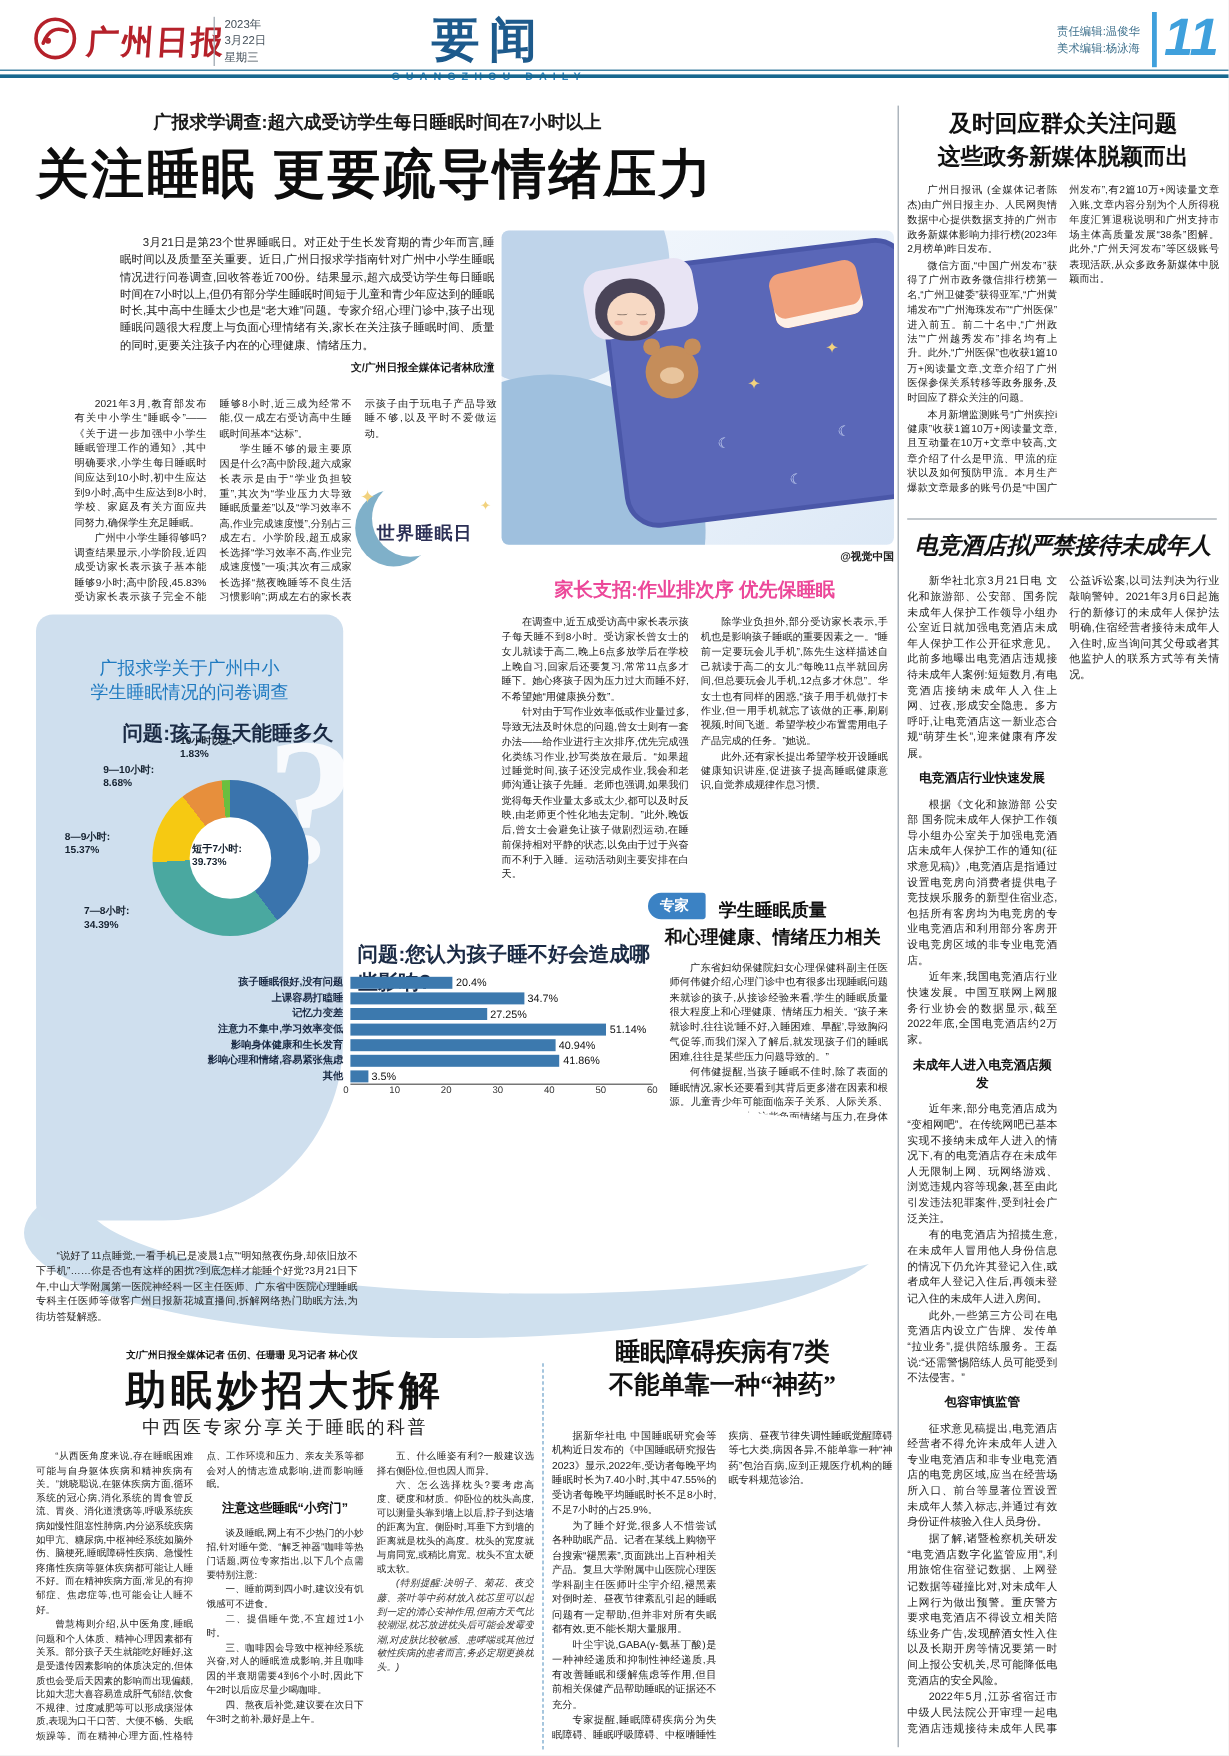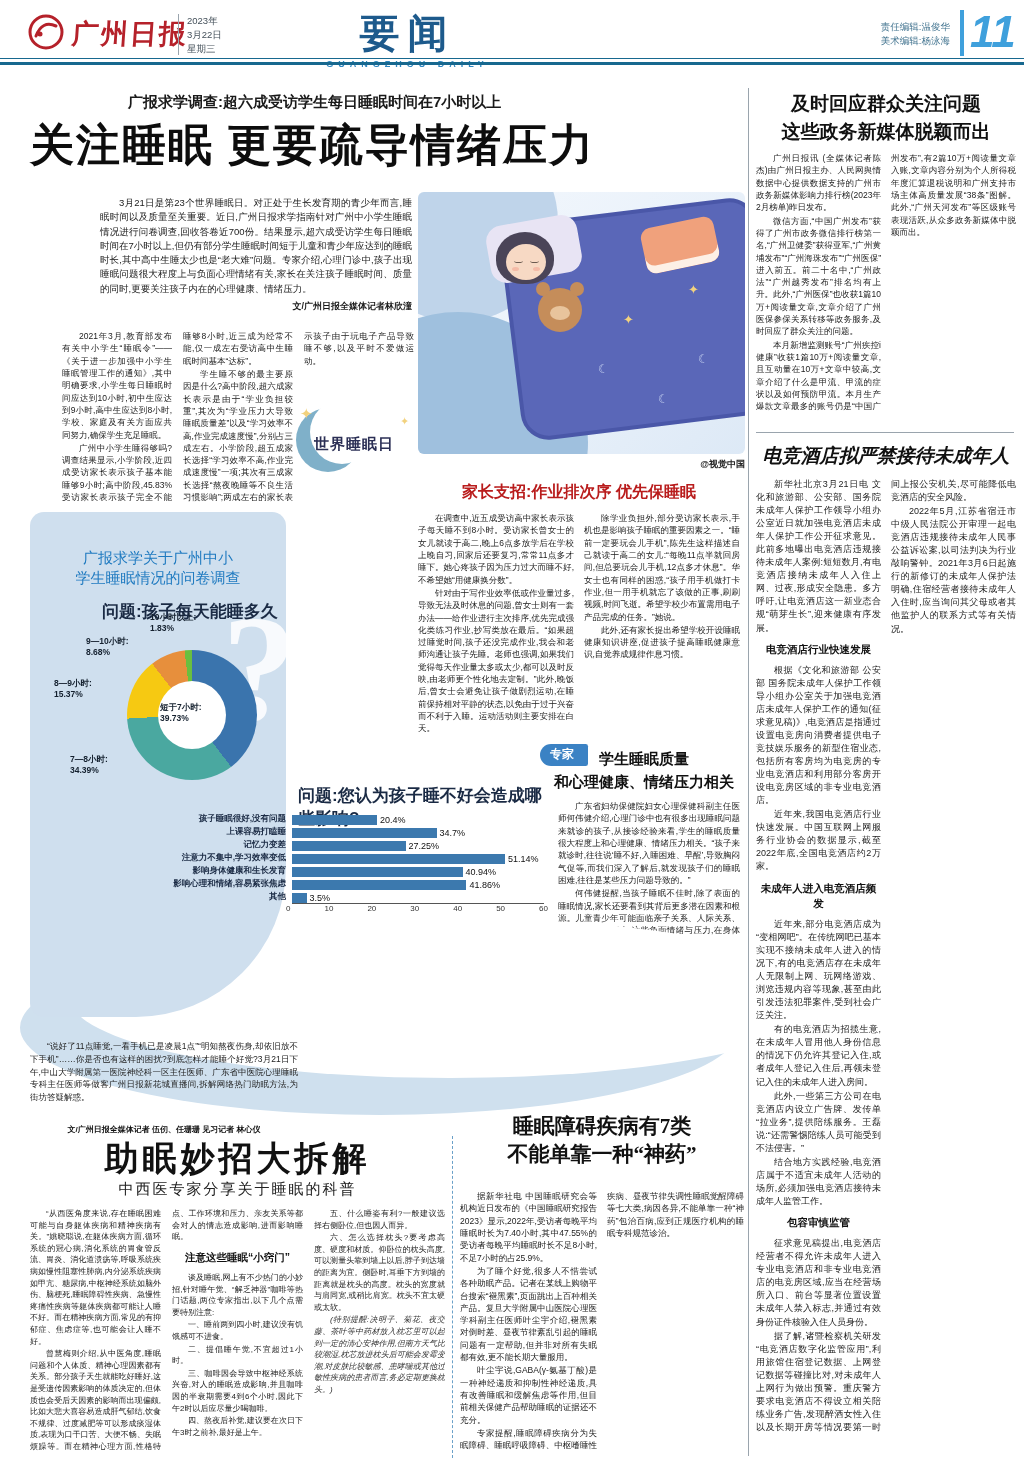--- a/index.html
+++ b/index.html
@@ -23,21 +23,21 @@
   .headline{font-size:44px;font-weight:900;letter-spacing:2px;color:#0d0d0d;}
   .intro{font-size:9.5px;line-height:1.5;text-align:justify;color:#1a1a1a;}
   .intro p{margin:0;text-indent:2em;}
   .byline{font-size:9px;font-weight:bold;text-align:right;margin-top:4px;}
   .bodytext{font-size:8.5px;line-height:1.45;text-align:justify;color:#1c1c1c;}
   .bodytext p{margin:0 0 1px 0;text-indent:2em;}
   .bodytext p.sub{text-indent:0;text-align:center;font-weight:bold;font-size:10.5px;margin:7px 0;color:#111;}
   .bodytext p.note{font-style:italic;color:#333;}
   .cols2{columns:2;column-gap:10px;column-fill:auto;height:100%;overflow:hidden;}
   .cols3{columns:3;column-gap:11px;column-fill:auto;height:100%;overflow:hidden;}
-  .sec-head{font-size:16px;font-weight:900;color:#b91c1c;}
+  .sec-head{font-size:16px;font-weight:900;color:#ec4899;}
   
   .illu{background:linear-gradient(135deg,#f4f8fd 0%,#e9f1fa 55%,#dde9f6 100%);border-radius:6px;overflow:hidden;}
   .blanket{position:absolute;left:92px;top:18px;width:250px;height:210px;background:#5a67b8;border:4px solid #4a57a8;border-radius:28px;transform:rotate(-7deg);}
   .pillow{position:absolute;left:70px;top:28px;width:92px;height:58px;background:#e8e4f4;border-radius:16px;transform:rotate(-10deg);}
   .hair{position:absolute;left:78px;top:40px;width:58px;height:52px;background:#4a4458;border-radius:50% 50% 45% 45%;}
   .face{position:absolute;left:88px;top:52px;width:40px;height:36px;background:#f7d9c4;border-radius:50%;}
   .eye{position:absolute;width:9px;height:3px;border-bottom:1.5px solid #6a5a50;border-radius:50%;}
   .cheek{position:absolute;width:7px;height:4px;background:#f2b3a0;border-radius:50%;opacity:.8;}
   .teddy{position:absolute;left:120px;top:96px;width:44px;height:44px;background:#c58d5a;border-radius:50%;}
   .teddy-ear{position:absolute;width:14px;height:14px;background:#c58d5a;border-radius:50%;top:-6px;}
@@ -53,21 +53,21 @@
   
   .info-bg{background:#cfdfee;border-radius:14px 14px 150px 14px;}
   .crescent-sweep{background:#cfe0ee;border-radius:50%;}
   .crescent-mask{background:#ffffff;border-radius:50%;}
   .info-title{font-size:15px;font-weight:400;color:#1f7ac0;line-height:1.35;text-align:center;}
   .q-label{font-size:17px;font-weight:900;color:#1a2a44;}
   .donut{border-radius:50%;position:relative;}
   .donut-hole{position:absolute;left:50%;top:50%;width:68px;height:68px;margin:-34px 0 0 -34px;background:#fff;border-radius:50%;}
   .donut-label{position:absolute;font-size:8.5px;font-weight:bold;color:#14202e;white-space:pre-line;line-height:1.25;}
   .big-q{font-size:150px;font-weight:900;color:rgba(255,255,255,.85);font-family:"Liberation Serif",serif;}
-  .bar-row{display:flex;align-items:flex-end;height:13px;}
+  .bar-row{display:flex;align-items:center;height:13px;}
   .bar-label{width:250px;padding-right:6px;text-align:right;font-size:8.5px;font-weight:bold;color:#1a2a44;white-space:nowrap;}
   .bar-track{display:flex;align-items:center;width:250px;}
   .bar-fill{height:10px;background:#3c79ae;}
   .bar-val{font-size:9px;color:#111;margin-left:3px;white-space:nowrap;}
   .axis-line{border-top:1px solid #555;}
   .ticks{display:flex;justify-content:space-between;font-size:8px;color:#333;}
   
   .h-tips{font-size:34px;font-weight:900;letter-spacing:4px;text-align:center;}
   .h-tips-sub{font-size:15px;color:#222;text-align:center;letter-spacing:2px;}
   .h-mid{font-size:21px;font-weight:900;text-align:center;line-height:1.35;}
@@ -202,21 +202,21 @@
     </div>
     <div class="abs q-label" style="left:72px;top:88px;">问题:孩子每天能睡多久</div>
 
     <div class="abs donut" style="left: 97px; top: 138px; width: 130px; height: 130px; background: conic-gradient(rgb(58, 116, 173) 0%, rgb(58, 116, 173) 39.73%, rgb(74, 168, 160) 39.73%, rgb(74, 168, 160) 74.12%, rgb(246, 201, 18) 74.12%, rgb(246, 201, 18) 89.49%, rgb(231, 143, 60) 89.49%, rgb(231, 143, 60) 98.17%, rgb(106, 191, 63) 98.17%, rgb(106, 191, 63) 100%);">
       <div class="donut-hole"></div>
     </div>
     <div class="donut-label" style="left:120px;top:100px;">10小时以上:
 1.83%</div>
     <div class="donut-label" style="left:56px;top:124px;">9—10小时:
 8.68%</div>
-    <div class="donut-label" style="left:24px;top:166px;">8—9小时:
+    <div class="donut-label" style="left:24px;top:180px;">8—9小时:
 15.37%</div>
     <div class="donut-label" style="left:130px;top:190px;text-align:left;z-index:3;">短于7小时:
 39.73%</div>
     <div class="donut-label" style="left:40px;top:242px;">7—8小时:
 34.39%</div>
 
     <div class="abs q-label" style="left:268px;top:272px;width:260px;">问题:您认为孩子睡不好会造成哪些影响?</div>
 
     <div class="abs" style="left:6px;top:300px;width:514px;">
       <div>
@@ -281,21 +281,21 @@
           <span>60</span>
         </div>
     </div>
   </div>
 
   <div class="abs quote" style="left:30px;top:1040px;width:268px;height:84px;overflow:hidden;z-index:2;">
     <div>
         <p>“说好了11点睡觉,一看手机已是凌晨1点”“明知熬夜伤身,却依旧放不下手机”……你是否也有这样的困扰?到底怎样才能睡个好觉?3月21日下午,中山大学附属第一医院神经科一区主任医师、广东省中医院心理睡眠专科主任医师等做客广州日报新花城直播间,拆解网络热门助眠方法,为街坊答疑解惑。</p>
       </div>
   </div>
-  <div class="abs" style="left:30px;top:1124px;width:268px;font-size:8px;font-weight:bold;text-align:center;z-index:2;">文/广州日报全媒体记者 伍仞、任珊珊 见习记者 林心仪</div>
+  <div class="abs" style="left:30px;top:1124px;width:268px;font-size:8px;font-weight:bold;text-align:right;z-index:2;">文/广州日报全媒体记者 伍仞、任珊珊 见习记者 林心仪</div>
 
   <div class="abs h-tips serif" style="left:30px;top:1136px;width:415px;z-index:2;">助眠妙招大拆解</div>
   <div class="abs h-tips-sub" style="left:30px;top:1180px;width:415px;z-index:2;">中西医专家分享关于睡眠的科普</div>
   <div class="abs bodytext" style="left:30px;top:1208px;width:415px;height:250px;font-size:8px;z-index:2;">
     <div class="cols3">
         <p>“从西医角度来说,存在睡眠困难可能与自身躯体疾病和精神疾病有关。”姚晓聪说,在躯体疾病方面,循环系统的冠心病,消化系统的胃食管反流、胃炎、消化道溃疡等,呼吸系统疾病如慢性阻塞性肺病,内分泌系统疾病如甲亢、糖尿病,中枢神经系统如脑外伤、脑梗死,睡眠障碍性疾病、急慢性疼痛性疾病等躯体疾病都可能让人睡不好。而在精神疾病方面,常见的有抑郁症、焦虑症等,也可能会让人睡不好。</p>
         <p>曾慧梅则介绍,从中医角度,睡眠问题和个人体质、精神心理因素都有关系。部分孩子天生就能吃好睡好,这是受遗传因素影响的体质决定的,但体质也会受后天因素的影响而出现偏颇,比如大悲大喜容易造成肝气郁结,饮食不规律、过度减肥等可以形成痰湿体质,表现为口干口苦、大便不畅、失眠烦躁等。而在精神心理方面,性格特点、工作环境和压力、亲友关系等都会对人的情志造成影响,进而影响睡眠。</p>
         <p class="sub">注意这些睡眠“小窍门”</p>
         <p>谈及睡眠,网上有不少热门的小妙招,针对睡午觉、“解乏神器”咖啡等热门话题,两位专家指出,以下几个点需要特别注意:</p>
         <p>一、睡前两到四小时,建议没有饥饿感可不进食。</p>
@@ -343,21 +343,20 @@
   <div class="abs bodytext" style="left:756px;top:478px;width:260px;height:980px;font-size:9px;">
     <div class="cols2">
         <p>新华社北京3月21日电 文化和旅游部、公安部、国务院未成年人保护工作领导小组办公室近日就加强电竞酒店未成年人保护工作公开征求意见。此前多地曝出电竞酒店违规接待未成年人案例:短短数月,有电竞酒店接纳未成年人入住上网、过夜,形成安全隐患。多方呼吁,让电竞酒店这一新业态合规“萌芽生长”,迎来健康有序发展。</p>
         <p class="sub">电竞酒店行业快速发展</p>
         <p>根据《文化和旅游部 公安部 国务院未成年人保护工作领导小组办公室关于加强电竞酒店未成年人保护工作的通知(征求意见稿)》,电竞酒店是指通过设置电竞房向消费者提供电子竞技娱乐服务的新型住宿业态,包括所有客房均为电竞房的专业电竞酒店和利用部分客房开设电竞房区域的非专业电竞酒店。</p>
         <p>近年来,我国电竞酒店行业快速发展。中国互联网上网服务行业协会的数据显示,截至2022年底,全国电竞酒店约2万家。</p>
         <p class="sub">未成年人进入电竞酒店频发</p>
         <p>近年来,部分电竞酒店成为“变相网吧”。在传统网吧已基本实现不接纳未成年人进入的情况下,有的电竞酒店存在未成年人无限制上网、玩网络游戏、浏览违规内容等现象,甚至由此引发违法犯罪案件,受到社会广泛关注。</p>
         <p>有的电竞酒店为招揽生意,在未成年人冒用他人身份信息的情况下仍允许其登记入住,或者成年人登记入住后,再领未登记入住的未成年人进入房间。</p>
         <p>此外,一些第三方公司在电竞酒店内设立广告牌、发传单“拉业务”,提供陪练服务。王磊说:“还需警惕陪练人员可能受到不法侵害。”</p>
-        <p>结合地方实践经验,电竞酒店属于不适宜未成年人活动的场所,必须加强电竞酒店接待未成年人监管工作。</p>
         <p class="sub">包容审慎监管</p>
         <p>征求意见稿提出,电竞酒店经营者不得允许未成年人进入专业电竞酒店和非专业电竞酒店的电竞房区域,应当在经营场所入口、前台等显著位置设置未成年人禁入标志,并通过有效身份证件核验入住人员身份。</p>
         <p>据了解,诸暨检察机关研发“电竞酒店数字化监管应用”,利用旅馆住宿登记数据、上网登记数据等碰撞比对,对未成年人上网行为做出预警。重庆警方要求电竞酒店不得设立相关陪练业务广告,发现醉酒女性入住以及长期开房等情况要第一时间上报公安机关,尽可能降低电竞酒店的安全风险。</p>
         <p>2022年5月,江苏省宿迁市中级人民法院公开审理一起电竞酒店违规接待未成年人民事公益诉讼案,以司法判决为行业敲响警钟。2021年3月6日起施行的新修订的未成年人保护法明确,住宿经营者接待未成年人入住时,应当询问其父母或者其他监护人的联系方式等有关情况。</p>
       </div>
   </div>
 
 </div>
 
 </body></html>

